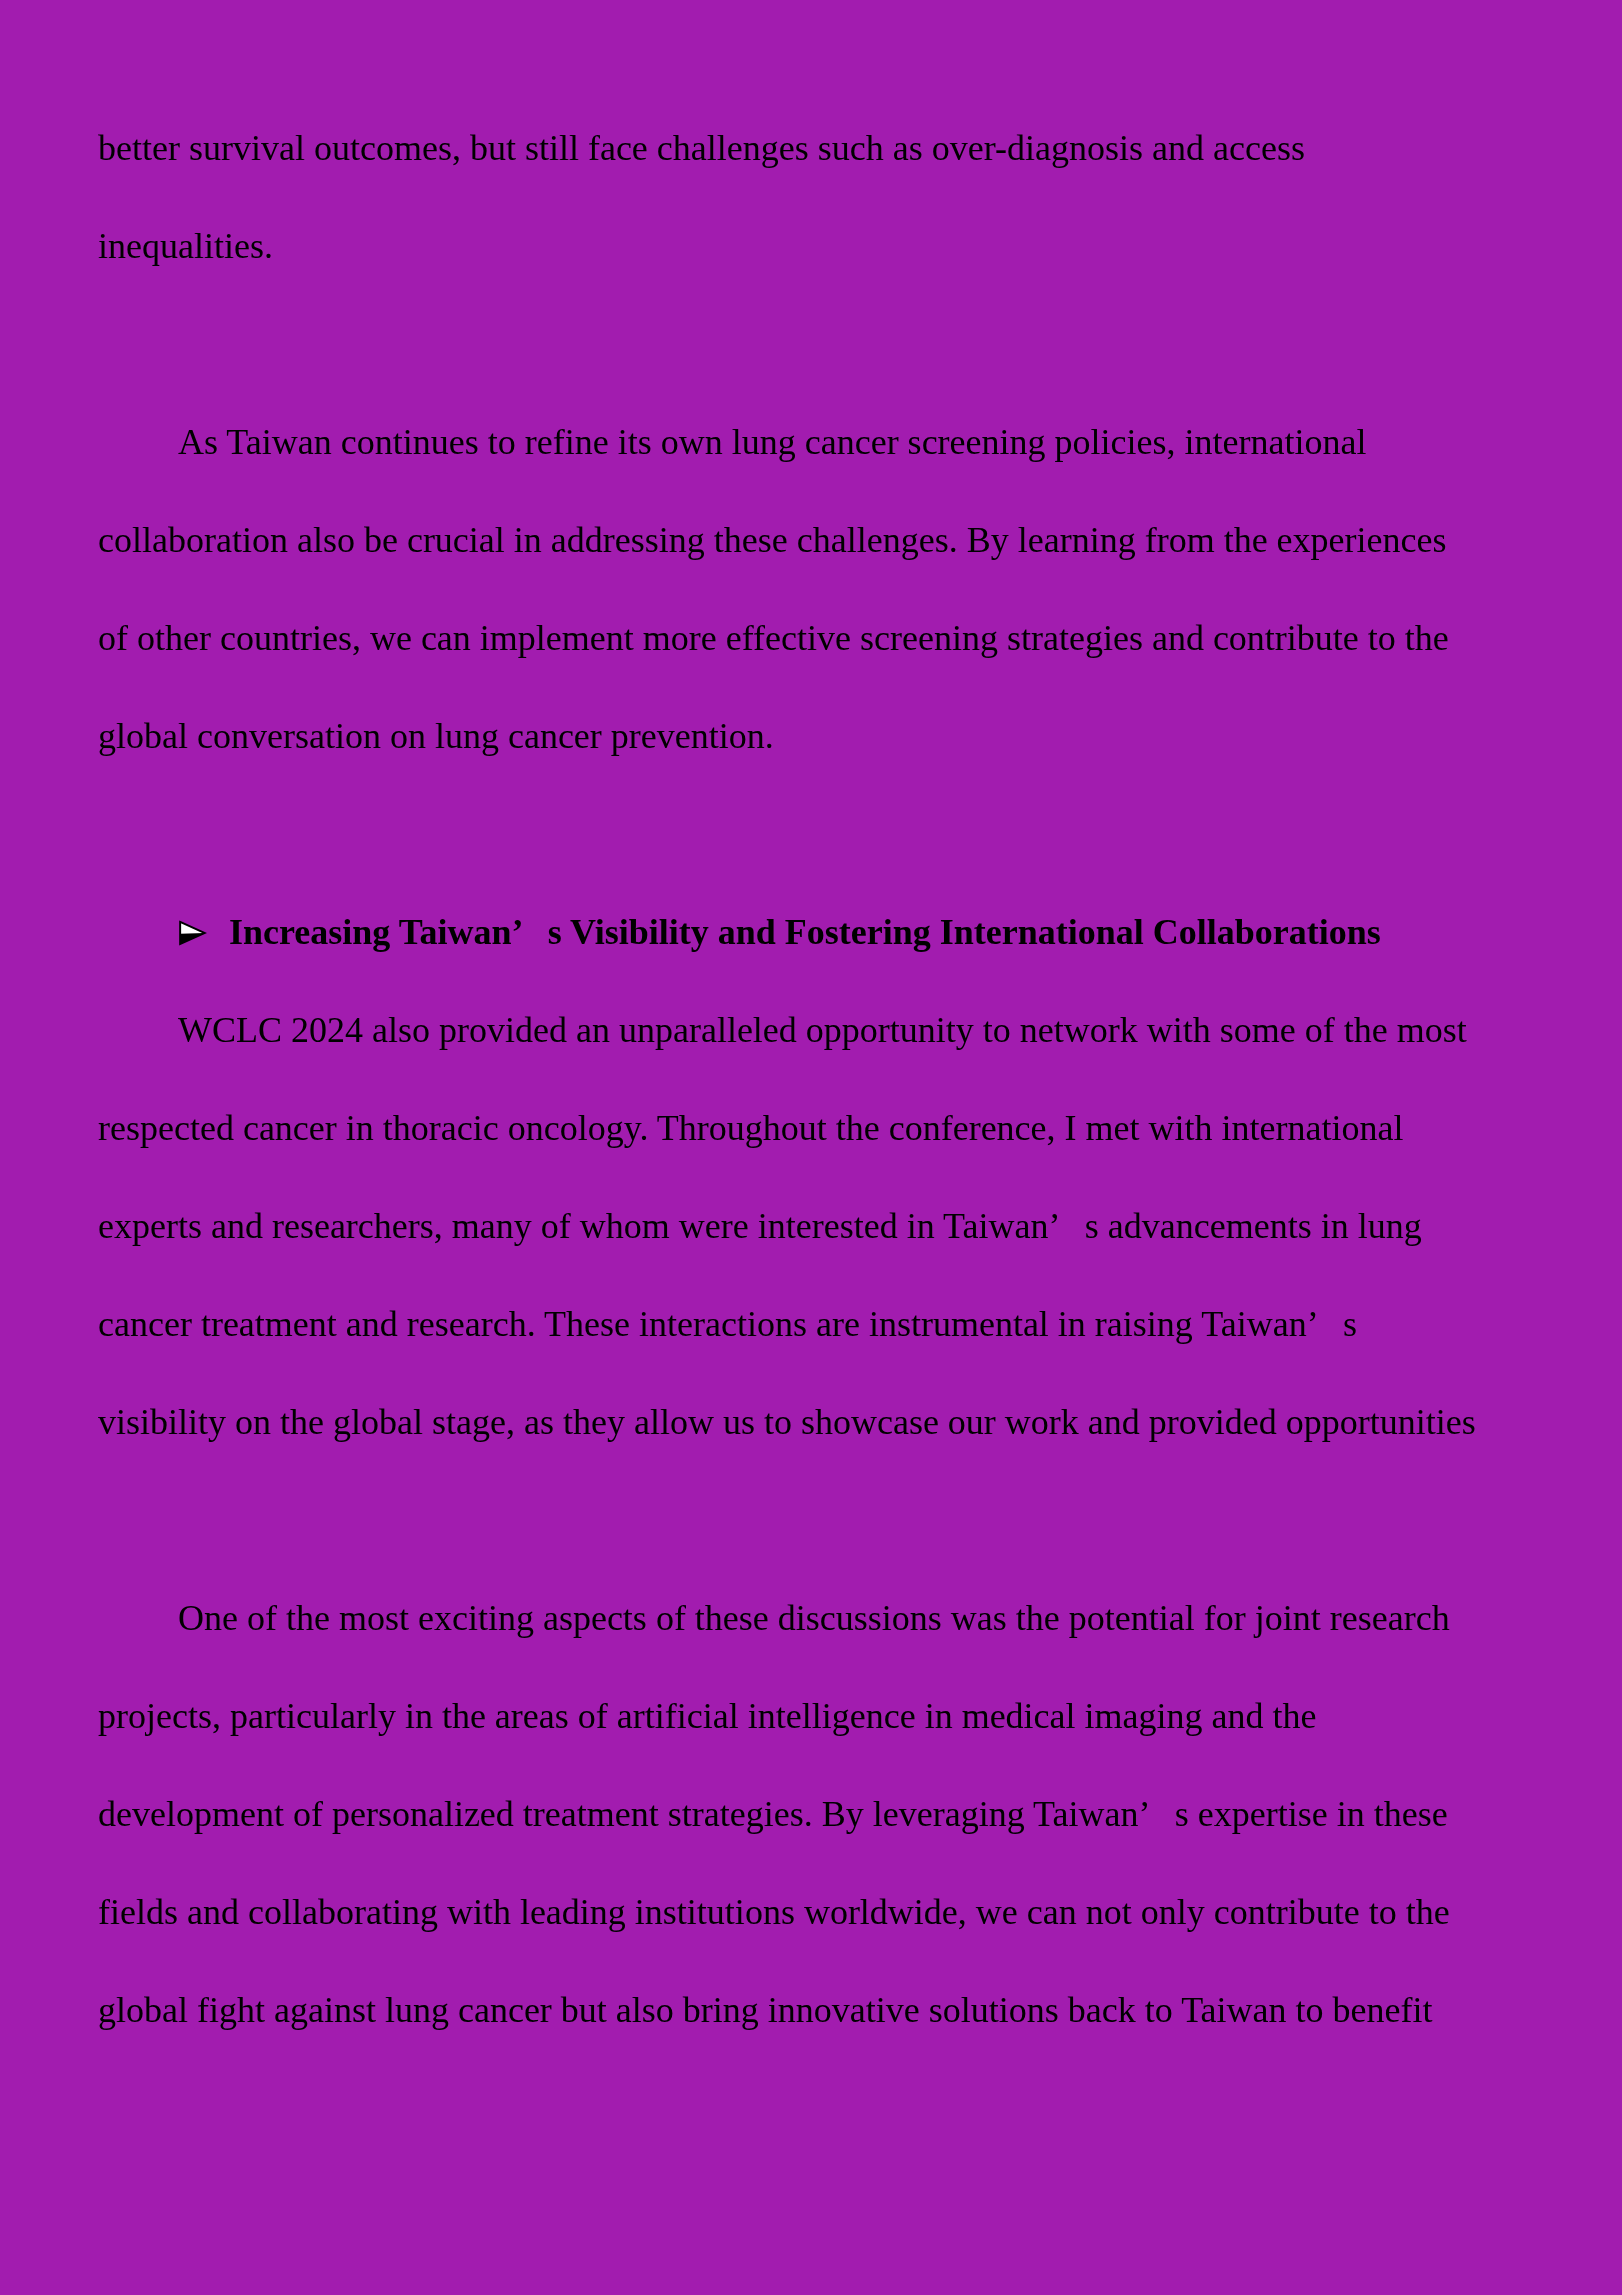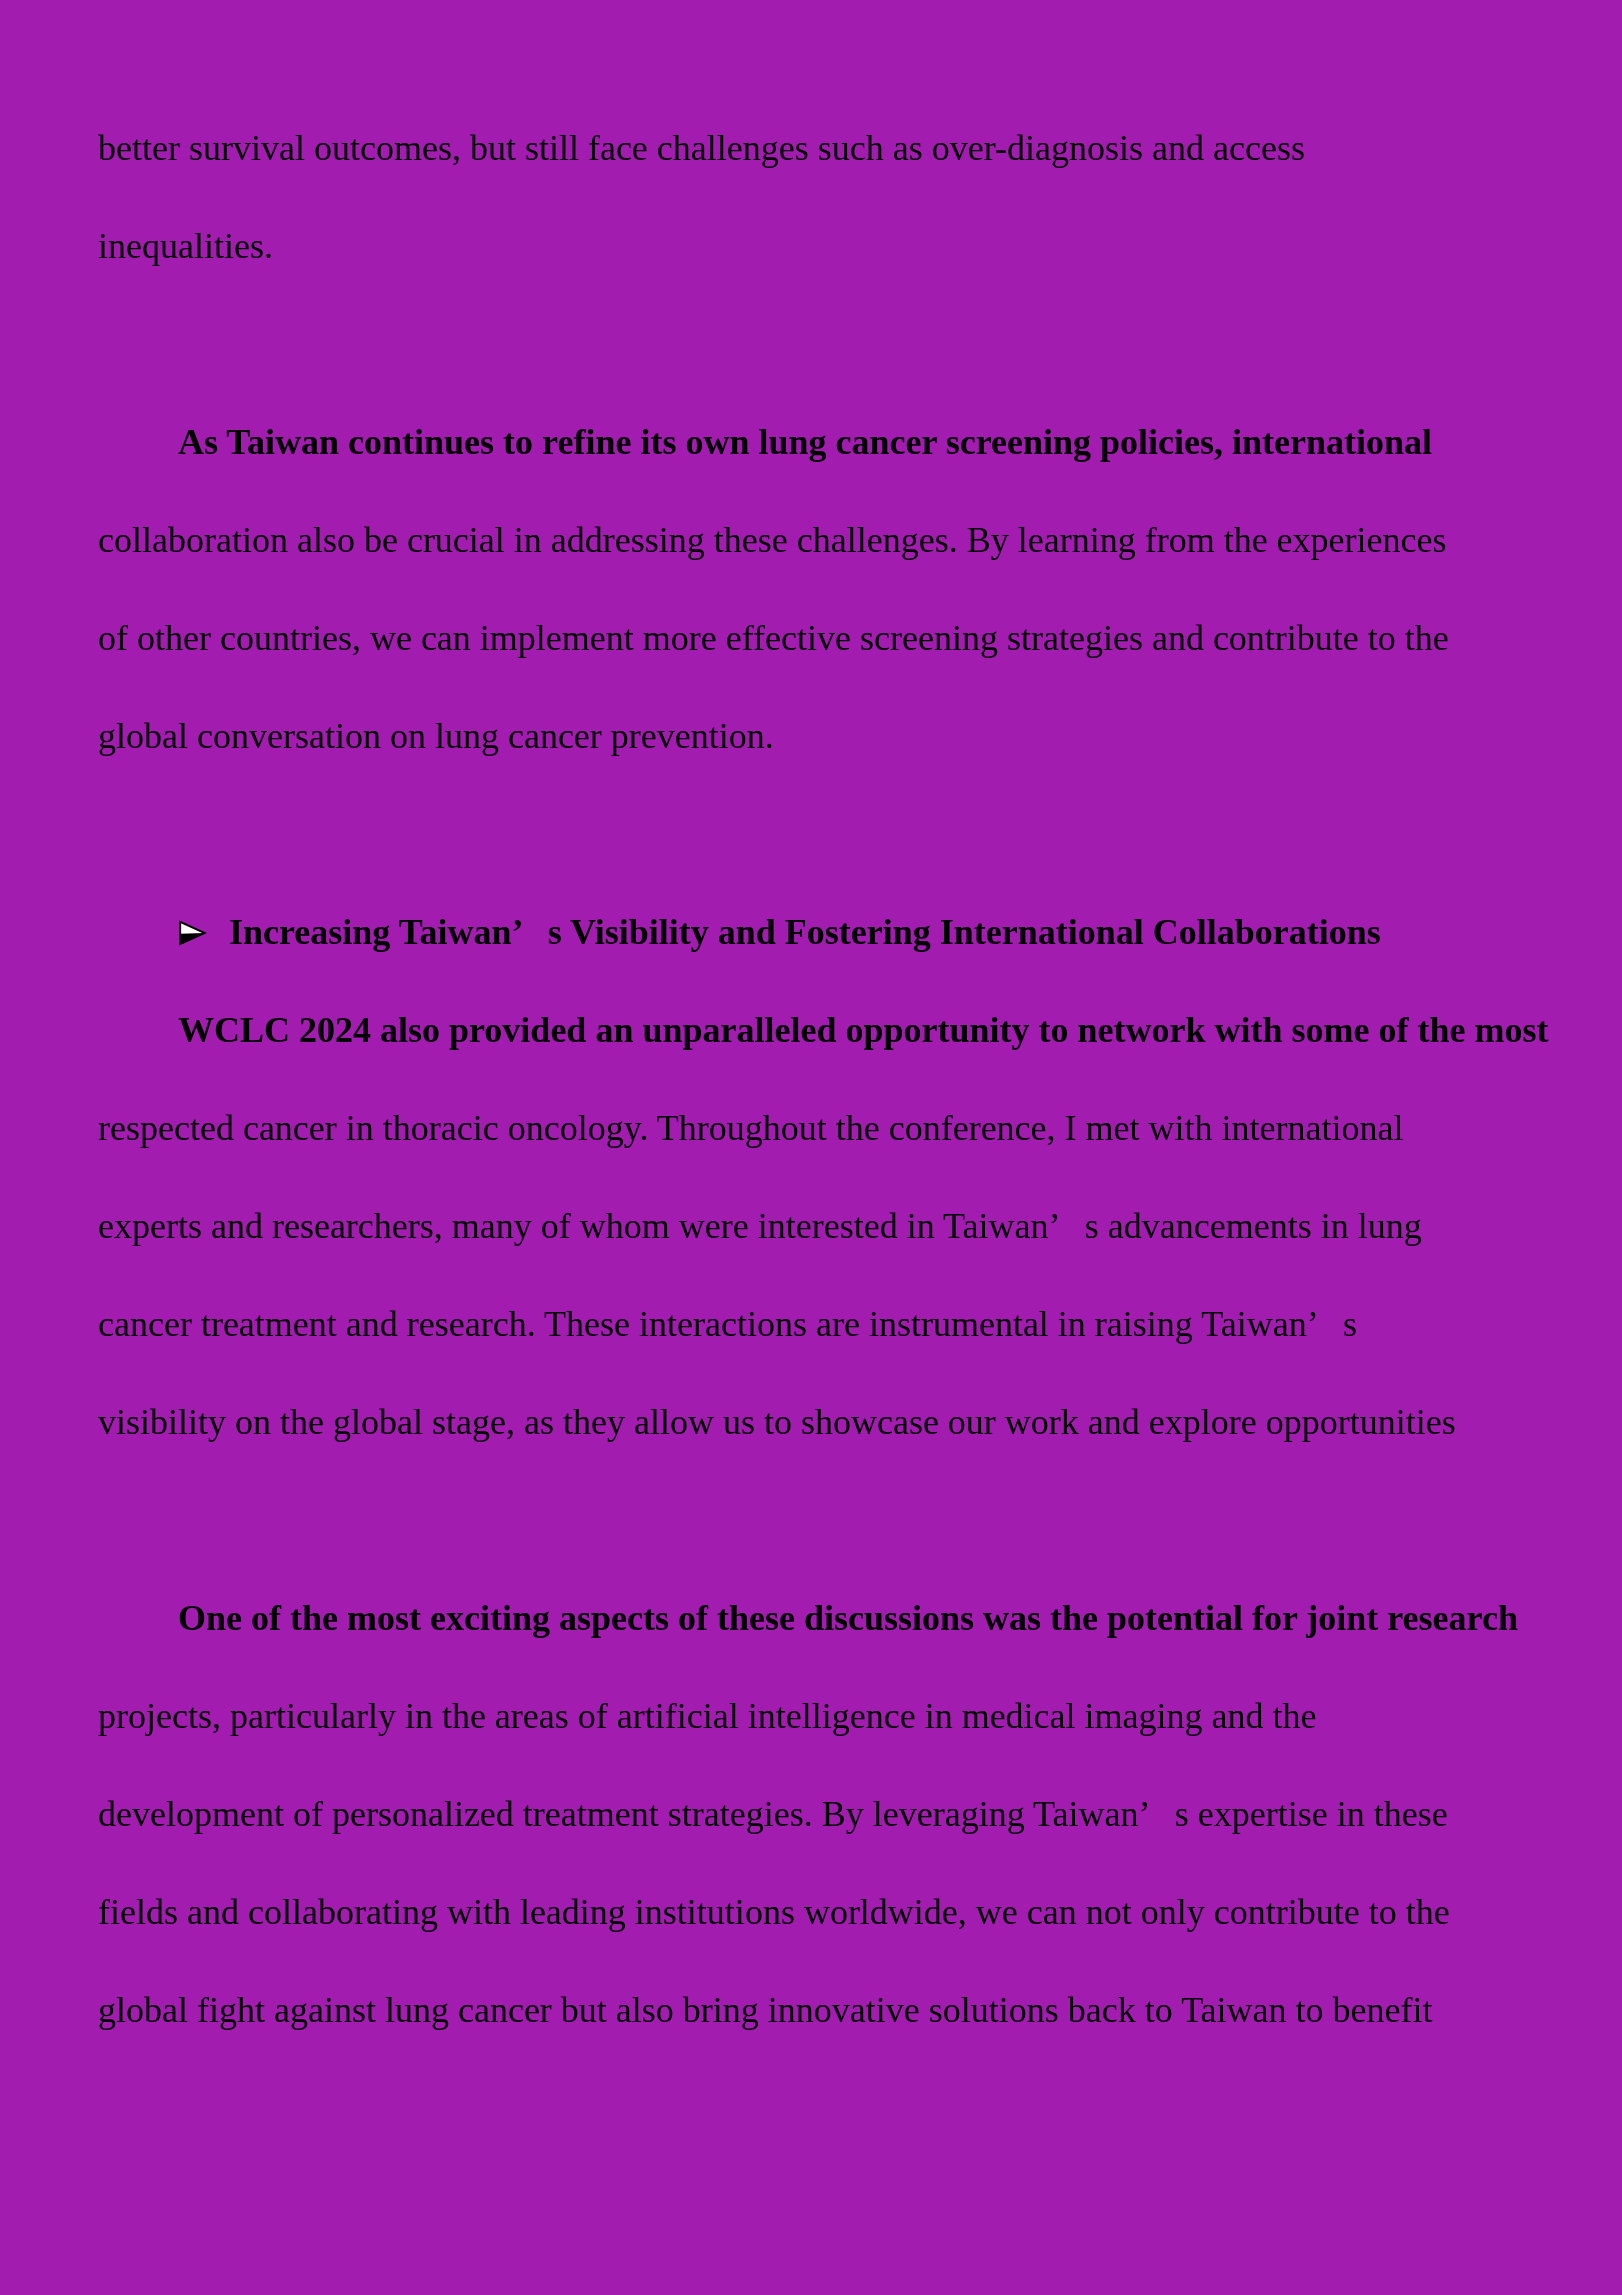--- a/index.html
+++ b/index.html
@@ -25,21 +25,20 @@
   .line {
     height: 98px;
     line-height: 98px;
     font-size: 36px;
     color: #000000;
     white-space: pre;
     letter-spacing: 0px;
   }
   .line.indent {
     padding-left: 80px;
-    font-weight: bold;
   }
   .line.heading {
     font-weight: bold;
   }
   .line.blank {
     
   }
   .bullet {
     display: inline-block;
     width: 29px;
@@ -63,21 +62,21 @@
       <div class="line"><span>global conversation on lung cancer prevention.</span></div>
       <div class="line blank"></div>
       <div class="line indent heading"><span class="bullet"><svg width="29" height="26" viewBox="0 0 44 40">
             <polygon points="3,3 41,20 3,37" fill="#ffffff" stroke="#000000" stroke-width="3" stroke-linejoin="miter"></polygon>
             <polygon points="3,37 41,20 3,21" fill="#000000"></polygon>
           </svg></span><span>Increasing Taiwan’   s Visibility and Fostering International Collaborations</span></div>
       <div class="line indent"><span>WCLC 2024 also provided an unparalleled opportunity to network with some of the most</span></div>
       <div class="line"><span>respected cancer in thoracic oncology. Throughout the conference, I met with international</span></div>
       <div class="line"><span>experts and researchers, many of whom were interested in Taiwan’   s advancements in lung</span></div>
       <div class="line"><span>cancer treatment and research. These interactions are instrumental in raising Taiwan’   s</span></div>
-      <div class="line"><span>visibility on the global stage, as they allow us to showcase our work and explore opportunities</span></div>
+      <div class="line"><span>visibility on the global stage, as they allow us to showcase our work and provided opportunities</span></div>
       <div class="line blank"></div>
       <div class="line indent"><span>One of the most exciting aspects of these discussions was the potential for joint research</span></div>
       <div class="line"><span>projects, particularly in the areas of artificial intelligence in medical imaging and the</span></div>
       <div class="line"><span>development of personalized treatment strategies. By leveraging Taiwan’   s expertise in these</span></div>
       <div class="line"><span>fields and collaborating with leading institutions worldwide, we can not only contribute to the</span></div>
       <div class="line"><span>global fight against lung cancer but also bring innovative solutions back to Taiwan to benefit</span></div>
     </div>
 </div>
 
 

